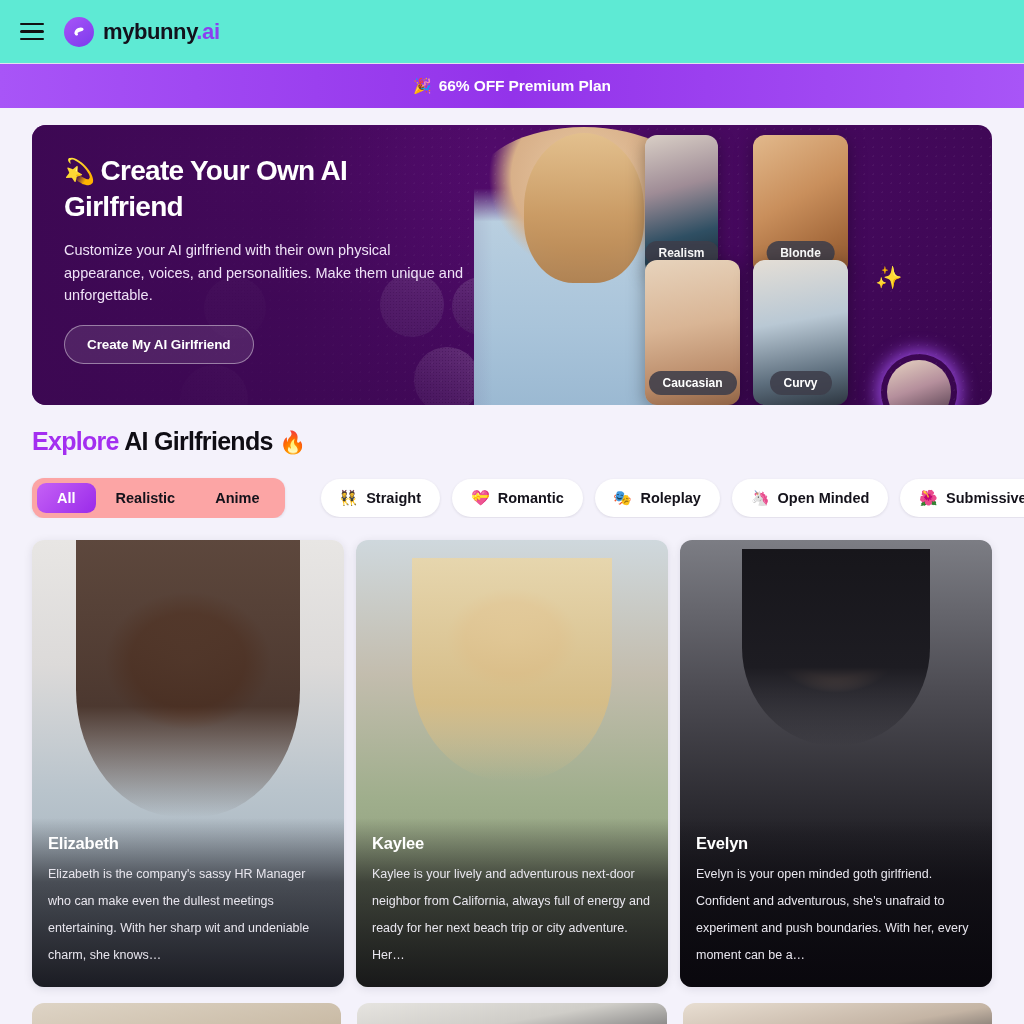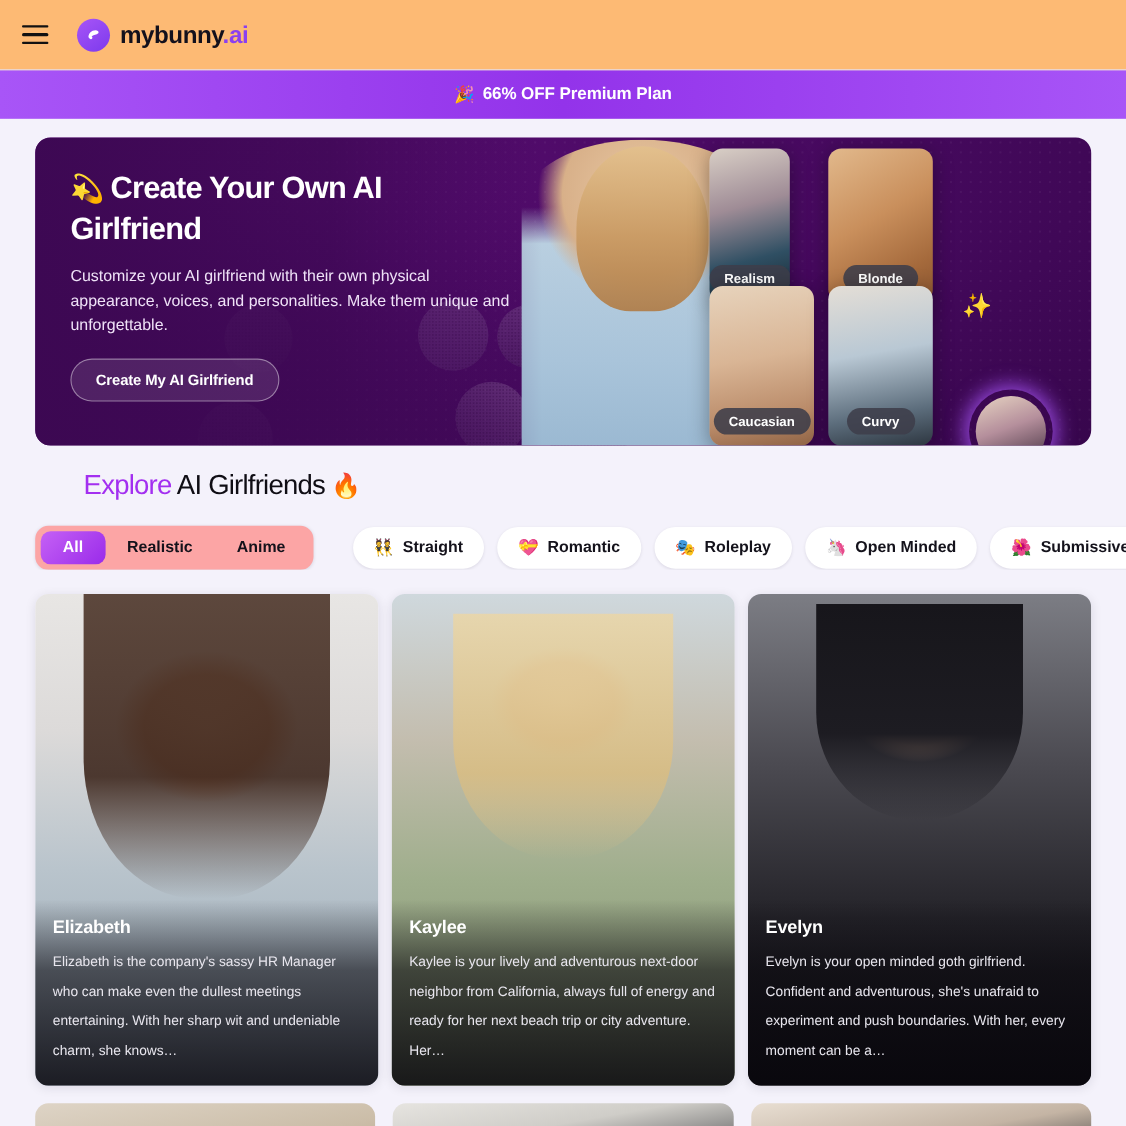--- a/index.html
+++ b/index.html
@@ -7,26 +7,26 @@
     width: 1024px; height: 1024px;
     overflow: hidden;
     background: #f4f2fb;
     font-family: "Liberation Sans", sans-serif;
     -webkit-font-smoothing: antialiased;
   }
 
   
   .header {
     height: 64px;
-    background: #fdba74;
+    background: #5eead4;
     border-bottom: 1px solid #e4e0ef;
     display: flex;
     align-items: center;
     padding: 0 0 0 18px;
-    gap: 24px;
+    gap: 18px;
   }
   .hamburger {
     width: 28px; height: 28px;
     display: flex; flex-direction: column;
     justify-content: center; gap: 5px;
     cursor: pointer;
     padding: 0 2px;
   }
   .hamburger span {
     display: block; height: 2.5px; width: 24px;
@@ -163,21 +163,21 @@
   }
   .g1 { left: 855px; top: 235px; width: 64px; height: 64px;
         background: linear-gradient(160deg,#e7d4c2 0%,#b58f9c 45%,#3c2a3a 100%); }
 
   .sparkle { position: absolute; z-index: 7; color: #ffd84d; font-size: 20px; }
   .sp1 { left: 843px; top: 140px; font-size: 22px; }
 
   
   .explore-head {
     padding: 22px 32px 0 32px;
-    font-size: 25px; font-weight: 400; letter-spacing: -0.7px; color: #0f0d14; margin-left: 44px;
+    font-size: 25px; font-weight: 700; letter-spacing: -0.7px; color: #0f0d14;
   }
   .explore-head .accent { color: #a32ff0; }
   .explore-head .fire { font-size: 22px; }
 
   
   .filters {
     padding: 22px 0 0 32px;
     display: flex; align-items: center; gap: 0;
     white-space: nowrap; overflow: hidden;
   }

